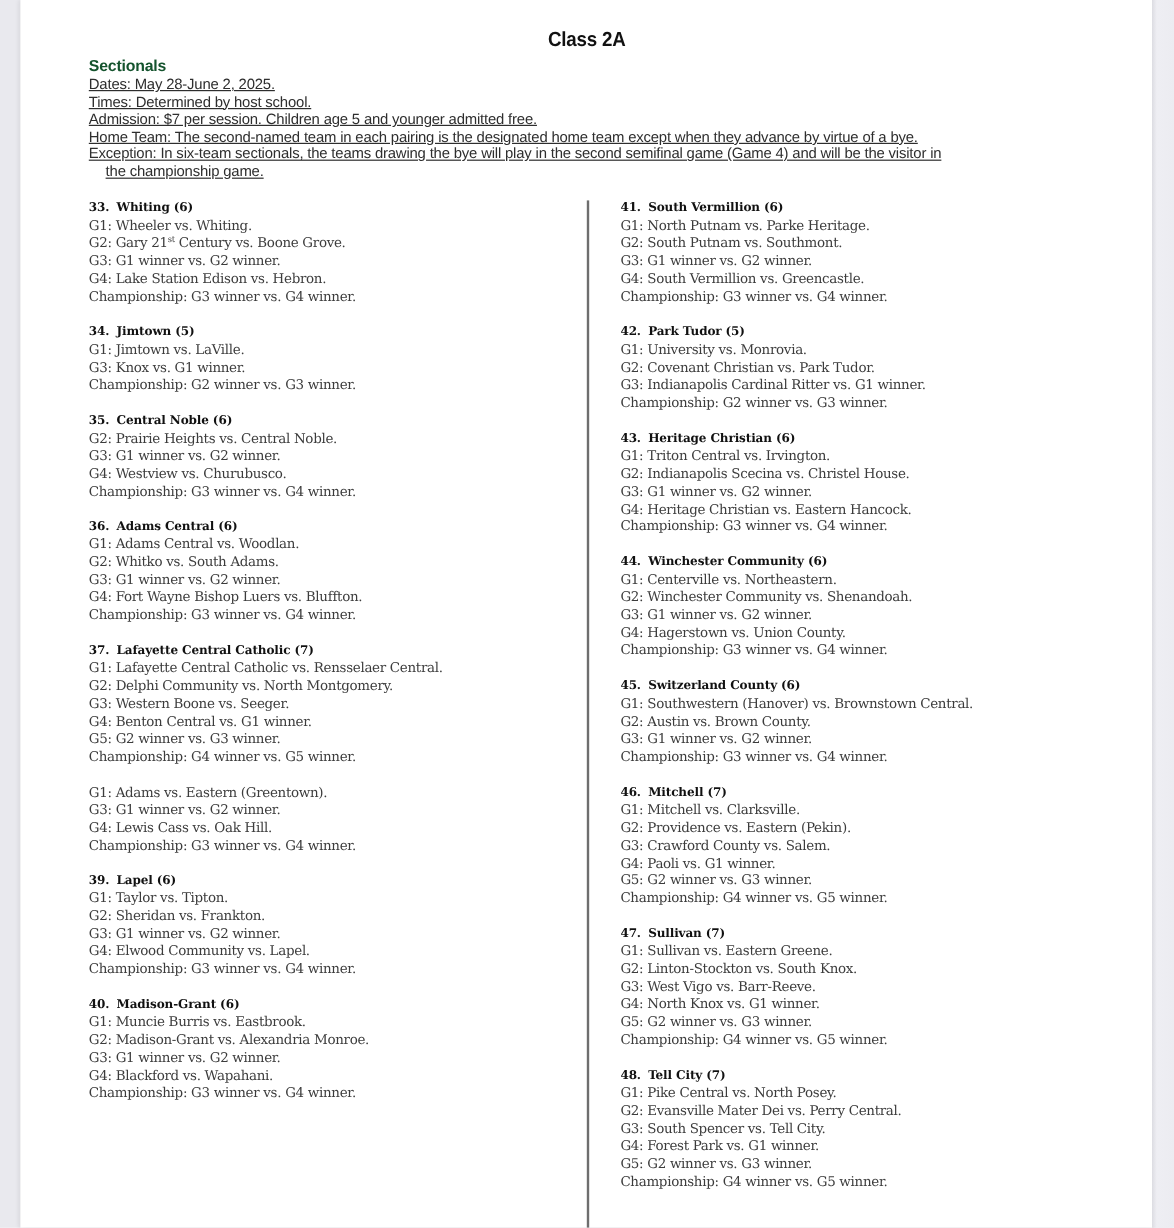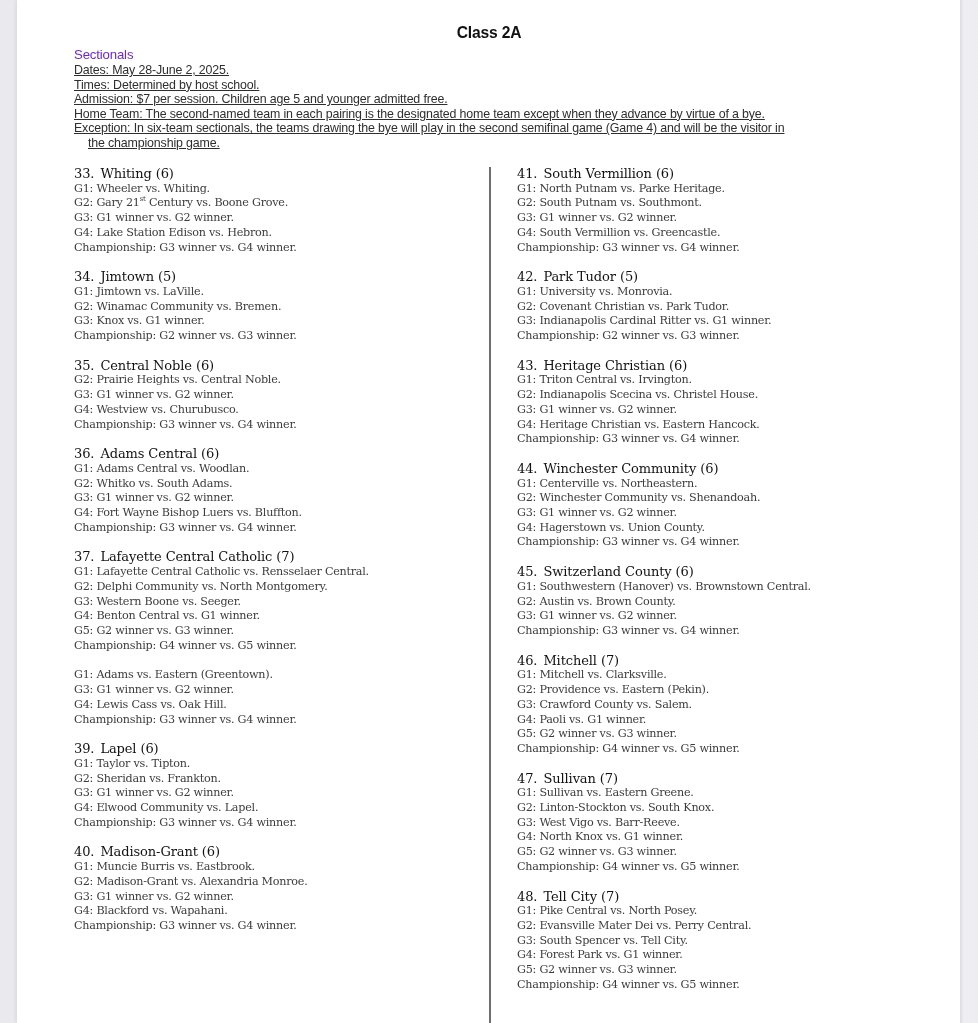--- a/index.html
+++ b/index.html
@@ -45,22 +45,22 @@
       left: 74px;
       top: 47px;
       width: 830px;
       font-family: "Liberation Sans", sans-serif;
       font-size: 12.4px;
       line-height: 14.6px;
       color: #2e2e2e;
       letter-spacing: -0.15px;
     }
     .intro .heading {
-      font-weight: normal;
-      color: #6d28d9;
+      font-weight: bold;
+      color: #14532d;
       font-size: 13.2px;
       line-height: 16px;
     }
     .intro .line { white-space: nowrap; text-decoration: underline; }
     .intro .indent { padding-left: 14px; }
     .col {
       position: absolute;
       top: 167px;
       width: 410px;
     }
@@ -72,22 +72,22 @@
       top: 167px;
       width: 1.5px;
       height: 856px;
       background: #6e6e6e;
     }
     .sectional {
       margin-bottom: 15px;
     }
     .sec-title {
       font-family: "DejaVu Serif", serif;
-      font-weight: normal;
-      font-size: 13px;
+      font-weight: bold;
+      font-size: 10px;
       line-height: 14.7px;
       color: #111;
       white-space: nowrap;
       letter-spacing: -0.1px;
     }
     .sec-title .num { margin-right: 6px; }
     .game {
       font-family: "DejaVu Serif", serif;
       font-size: 11.2px;
       line-height: 14.7px;
@@ -122,21 +122,20 @@
       <div class="sec-title"><span class="num">33.</span><span>Whiting (6)</span></div>
       <div class="game">G1: Wheeler vs. Whiting.</div>
       <div class="game">G2: Gary 21<sup>st</sup> Century vs. Boone Grove.</div>
       <div class="game">G3: G1 winner vs. G2 winner.</div>
       <div class="game">G4: Lake Station Edison vs. Hebron.</div>
       <div class="game">Championship: G3 winner vs. G4 winner.</div>
     </div>
     <div class="sectional">
       <div class="sec-title"><span class="num">34.</span><span>Jimtown (5)</span></div>
       <div class="game">G1: Jimtown vs. LaVille.</div>
-      <div class="game">G2: Winamac Community vs. Bremen.</div>
       <div class="game">G3: Knox vs. G1 winner.</div>
       <div class="game">Championship: G2 winner vs. G3 winner.</div>
     </div>
     <div class="sectional">
       <div class="sec-title"><span class="num">35.</span><span>Central Noble (6)</span></div>
       <div class="game">G2: Prairie Heights vs. Central Noble.</div>
       <div class="game">G3: G1 winner vs. G2 winner.</div>
       <div class="game">G4: Westview vs. Churubusco.</div>
       <div class="game">Championship: G3 winner vs. G4 winner.</div>
     </div>

